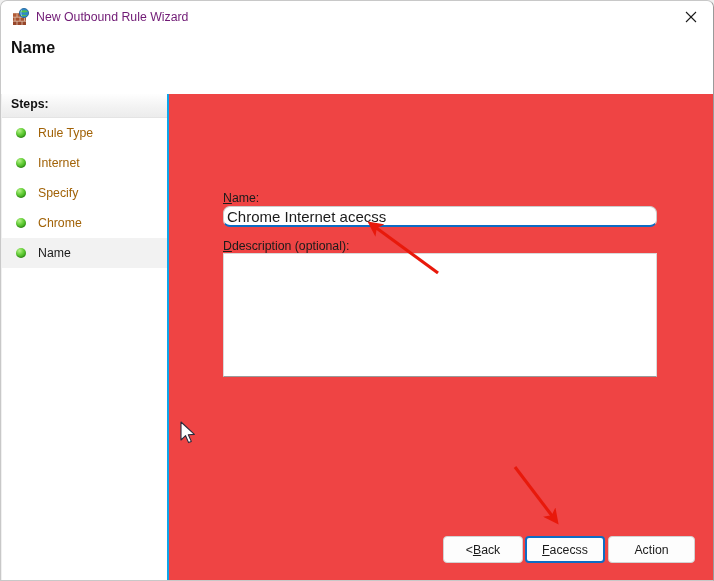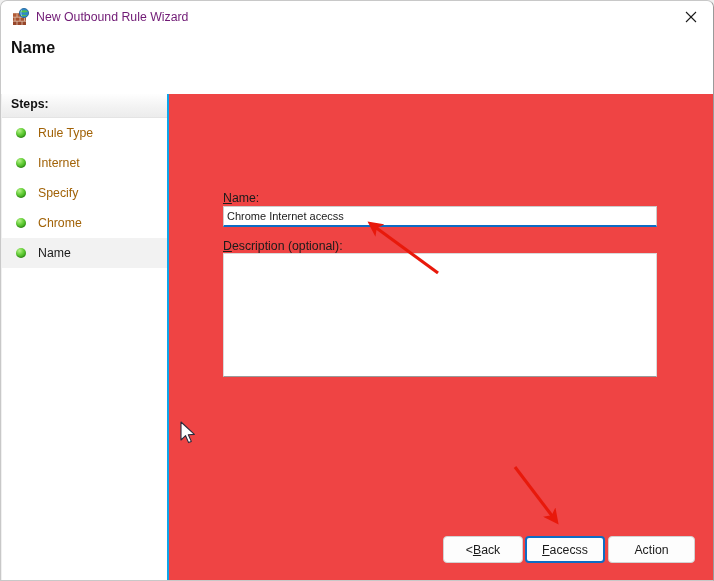--- a/index.html
+++ b/index.html
@@ -164,25 +164,25 @@
   .name-input {
     position: absolute;
     left: 54px; top: 112px;
     width: 434px;
     height: 21px;
     box-sizing: border-box;
     background: #ffffff;
     border: 1px solid #cccccc;
     border-bottom: 2px solid #0d6cc4;
     font-family: "Liberation Sans", sans-serif;
-    font-size: 11px;
+    font-size: 15px;
     color: #1b1b1b;
     padding: 0 3px;
     outline: none;
-    border-radius: 0;
+    border-radius: 7px;
   }
 
   .desc-input {
     position: absolute;
     left: 54px; top: 159px;
     width: 434px;
     height: 124px;
     box-sizing: border-box;
     background: #ffffff;
     border: 1px solid #d9d9d9;
@@ -310,21 +310,21 @@
         <span class="step-label">Name</span>
       </div>
     </div>
 
     <div class="content">
 
       <div class="field-label name-label"><span class="accel">N</span><span>ame:</span></div>
 
       <input class="name-input" type="text" value="Chrome Internet acecss" style="">
 
-      <div class="field-label desc-label"><span class="accel">D</span><span>escription (optional):</span></div>
+      <div class="field-label desc-label"><span class="accel">D</span><span>description (optional):</span></div>
 
       <textarea class="desc-input" placeholder="" style=""></textarea>
     </div>
 
     <button class="btn btn-back">
         <span>&lt; </span>
         <span class="accel">B</span>
         <span>ack</span>
       </button>
 

